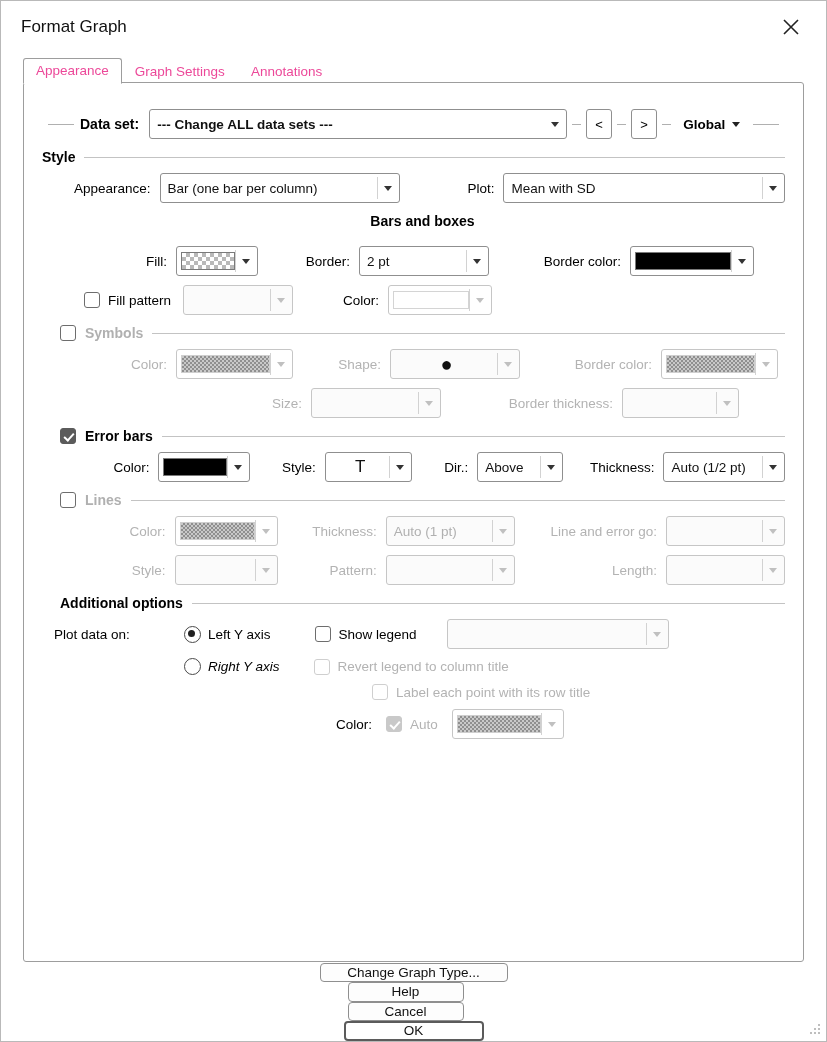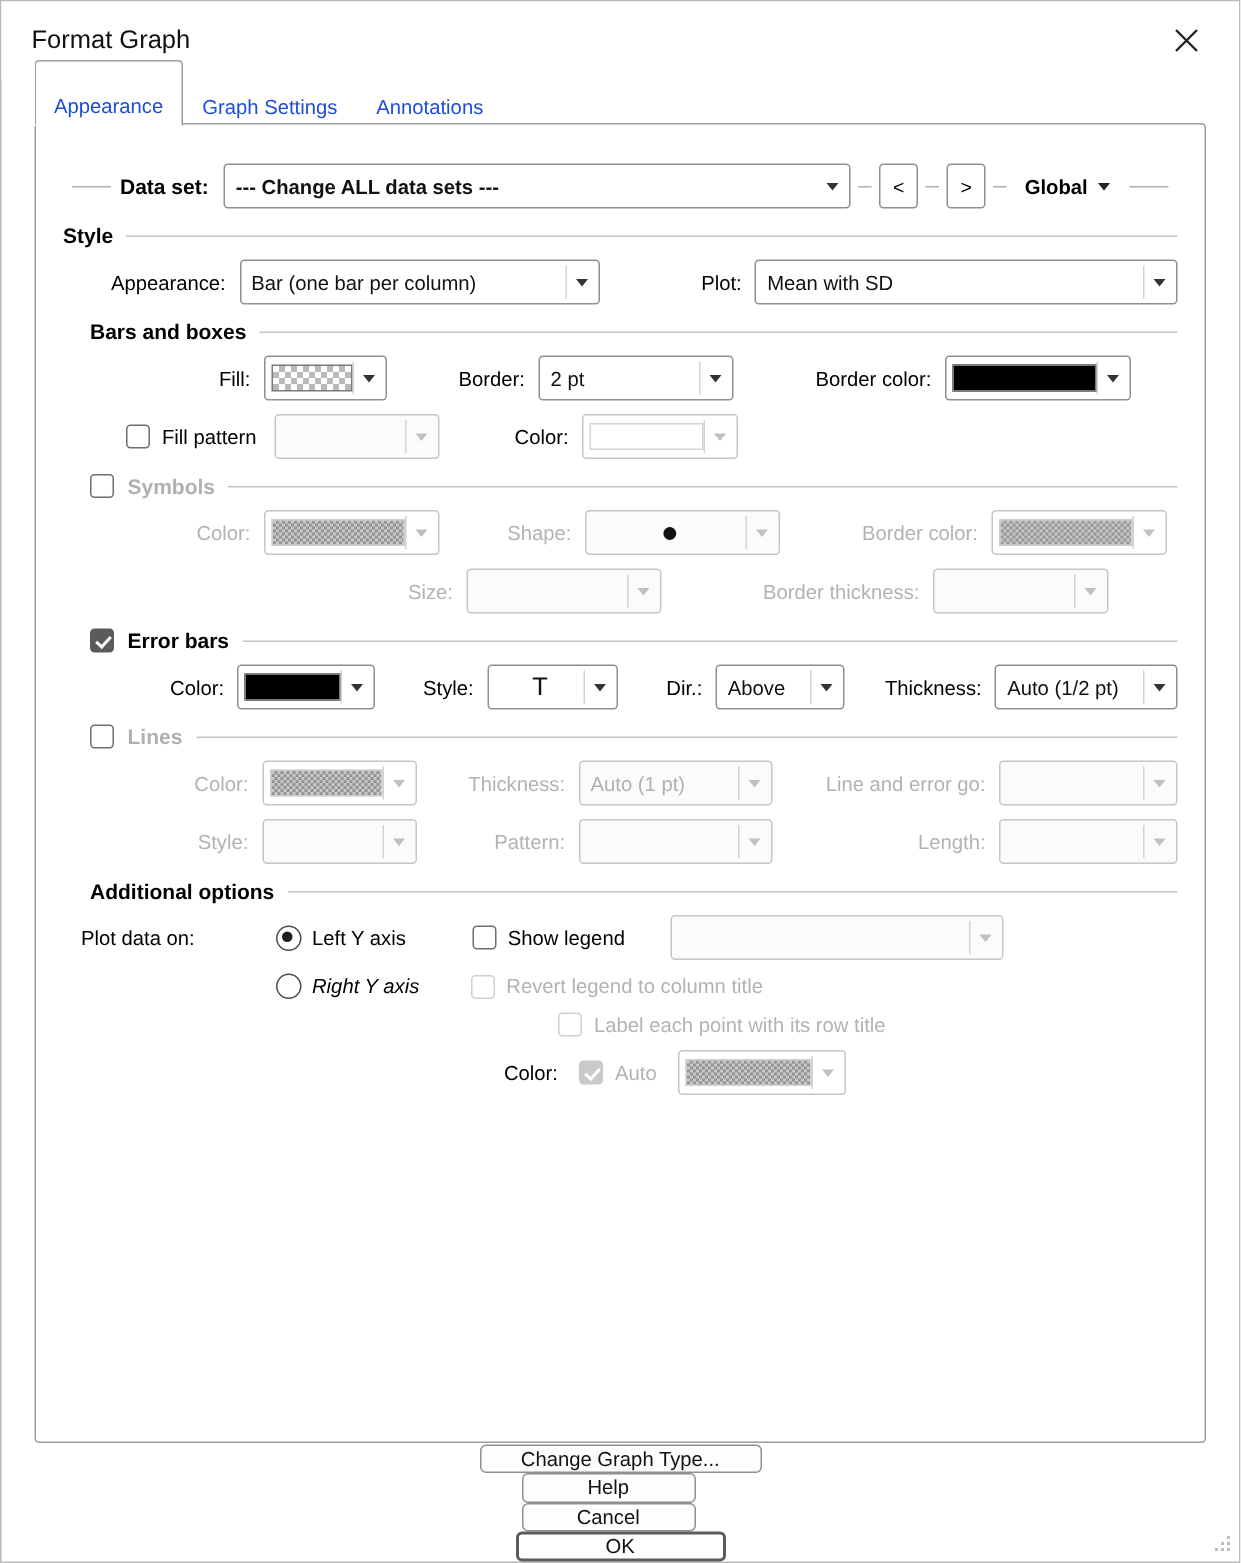--- a/index.html
+++ b/index.html
@@ -40,26 +40,26 @@
   .close-btn svg { display:block; }
   
   .tabs {
     display: flex;
     align-items: flex-end;
     padding: 0 22px;
     height: 30px;
     position: relative;
   }
   .tab {
-    padding: 22px 12px 5px 12px;
+    padding: 4px 12px 5px 12px;
     font-size: 13.5px;
     border: 1px solid transparent;
     border-bottom: none;
     cursor: pointer;
-    color: #1d4ed8;
+    color: #ec4899;
     background: transparent;
     position: relative;
     top: 1px;
     text-align: center;
   }
   .tab.active {
     border: 1px solid #9d9d9d;
     border-bottom: 1px solid #ffffff;
     background: #ffffff;
     border-radius: 3px 3px 0 0;
@@ -356,21 +356,21 @@
         <span class="cell-label" style="width:86px; margin-left:10px;">Plot:</span>
         <span class="fakeselect" style="width:285px; margin-left:9px;">
           <span>Mean with SD</span>
           <span class="divider"></span>
           <span class="caret"></span>
         </span>
       </div>
     </div>
 
     <div class="group">
-      <div class="group-head" style="margin-left:18px;">
+      <div class="group-head" style="margin-left:18px;flex-direction:column;">
         <span class="gtitle">Bars and boxes</span>
         <span class="rule"></span>
       </div>
       <div class="row">
         <span class="cell-label" style="width:125px;">Fill:</span>
         <span class="combo-swatch" style="width:82px; margin-left:9px;">
           <span class="swatch checker"></span>
           <span class="divider"></span>
           <span class="caret"></span>
         </span>

